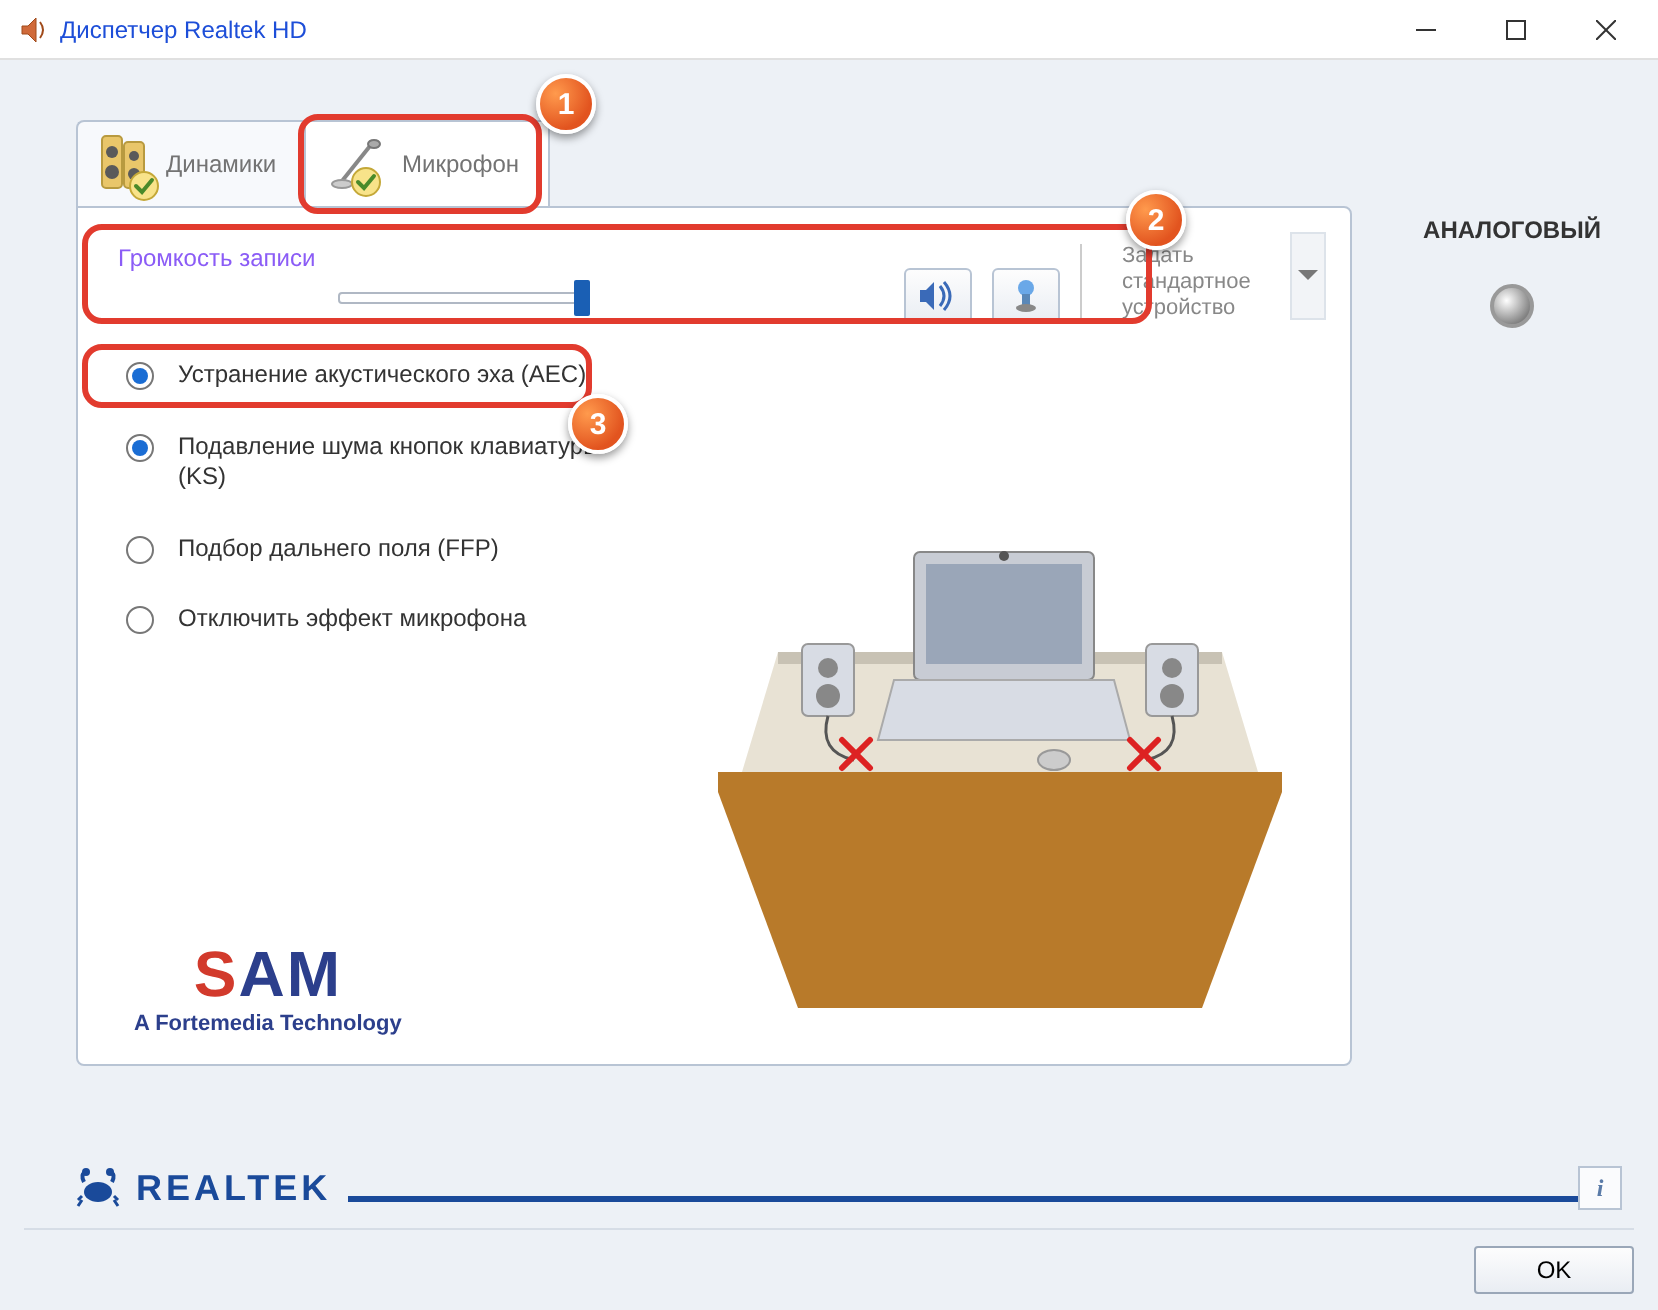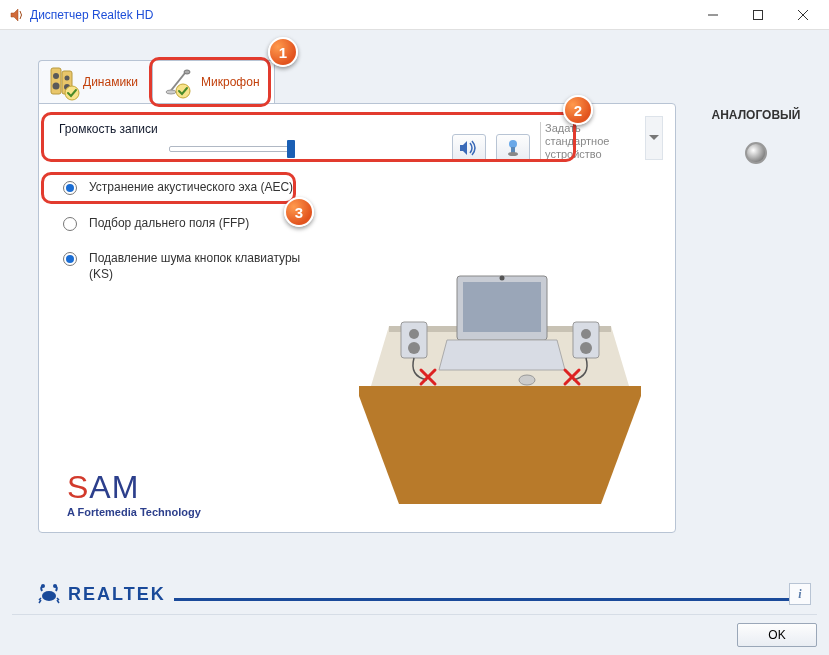--- a/index.html
+++ b/index.html
@@ -46,21 +46,21 @@
     gap: 0;
   }
   .tab {
     display: flex;
     align-items: center;
     height: 44px;
     padding: 0 14px 0 8px;
     background: #f7f9fc;
     border: 1px solid #b8c4d4;
     font-size: 12px;
-    color: #c2410c;
+    color: #737373;
     gap: 6px;
     position: relative;
   }
   .tab.active {
     background: #fff;
   }
   .tab:first-child {
     border-top-left-radius: 4px;
     border-right: none;
   }
@@ -89,21 +89,21 @@
 
   .row-volume {
     display: flex;
     align-items: flex-start;
     gap: 10px;
   }
   .vol-area {
     flex: 1;
     padding: 6px 10px 10px 8px;
   }
-  .vol-label { font-size: 12px; color: #0f172a; margin-bottom: 6px; }
+  .vol-label { font-size: 12px; color: #8b5cf6; margin-bottom: 6px; }
   .vol-track {
     position: relative;
     height: 6px;
     border: 1px solid #b0b8c4;
     border-radius: 2px;
     background: linear-gradient(to right, #fff 0%, #fff 100%);
     margin: 10px 140px 0 110px;
   }
   .vol-thumb {
     position: absolute;
@@ -122,21 +122,21 @@
     display: inline-flex; align-items: center; justify-content: center;
     margin-top: 18px;
   }
   .default-dev {
     display: flex;
     align-items: center;
     gap: 4px;
     color: #888;
     font-size: 11px;
     border-left: 1px solid #ccc;
-    padding-left: 4px;
+    padding-left: 20px;
     margin-top: 6px;
     width: 95px;
   }
   .default-dev-text { line-height: 1.2; }
   .chev-down {
     width: 18px; height: 44px;
     display: flex; align-items: center; justify-content: center;
     background: #f2f4f7;
     border: 1px solid #dde3ea;
   }
@@ -186,21 +186,21 @@
     width: 322px;
     height: 260px;
   }
 
   .sam-logo {
     position: absolute;
     left: 28px;
     bottom: 14px;
     font-family: Arial, sans-serif;
   }
-  .sam-big { font-size: 32px; font-weight: 400; color: #2c3f8c; letter-spacing: 1px;}
+  .sam-big { font-size: 32px; font-weight: 700; color: #2c3f8c; letter-spacing: 1px; text-align: center;}
   .sam-big .s { color:#d23a2c; }
   .sam-sub { font-size: 11px; font-weight: bold; color:#2c3f8c; }
 
   .sidebar {
     position: absolute;
     right: 18px;
     top: 78px;
     width: 110px;
     text-align: center;
   }
@@ -379,26 +379,30 @@
       </div>
     </div>
 
 
     <div class="effects-list">
       <div class="effect-row">
         <span class="radio checked"></span>
         <span class="effect-text">Устранение акустического эха (AEC)</span>
       </div>
       <div class="effect-row">
+        <span class="radio checked"></span>
+        <span class="effect-text">Подавление шума кнопок клавиатуры (KS)</span>
+      </div>
+      <div class="effect-row">
         <span class="radio"></span>
         <span class="effect-text">Подбор дальнего поля (FFP)</span>
       </div>
       <div class="effect-row">
-        <span class="radio checked"></span>
-        <span class="effect-text">Подавление шума кнопок клавиатуры (KS)</span>
+        <span class="radio"></span>
+        <span class="effect-text">Отключить эффект микрофона</span>
       </div>
     </div>
 
     <div class="illustration">
       <svg width="322" height="260" viewBox="0 0 322 260">
         <polygon points="20,140 302,140 262,250 60,250" fill="#d69a4a"></polygon>
         <polygon points="20,140 302,140 302,150 262,258 60,258 20,150" fill="#b87a2a"></polygon>
         <polygon points="50,80 272,80 290,140 32,140" fill="#e8e2d4"></polygon>
         <polygon points="50,80 272,80 272,86 50,86" fill="#c8c2b4"></polygon>
 

